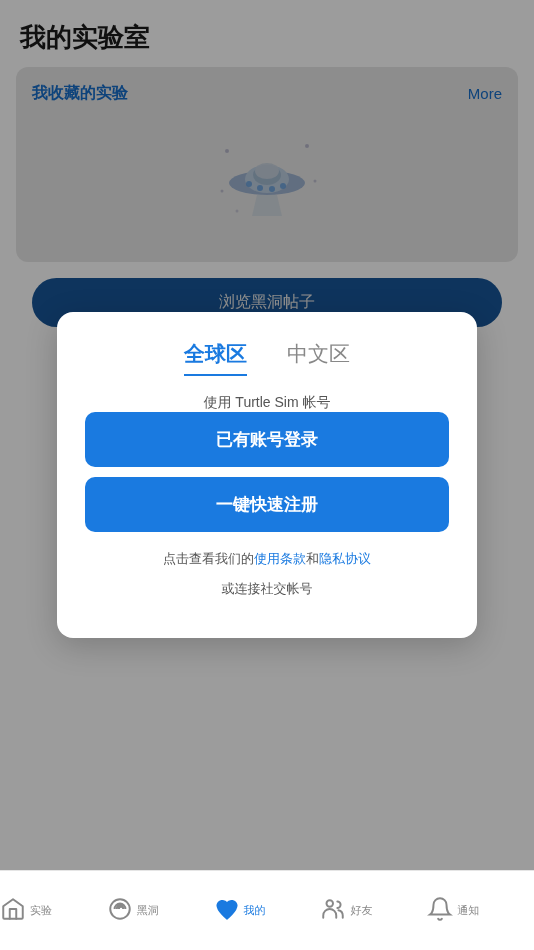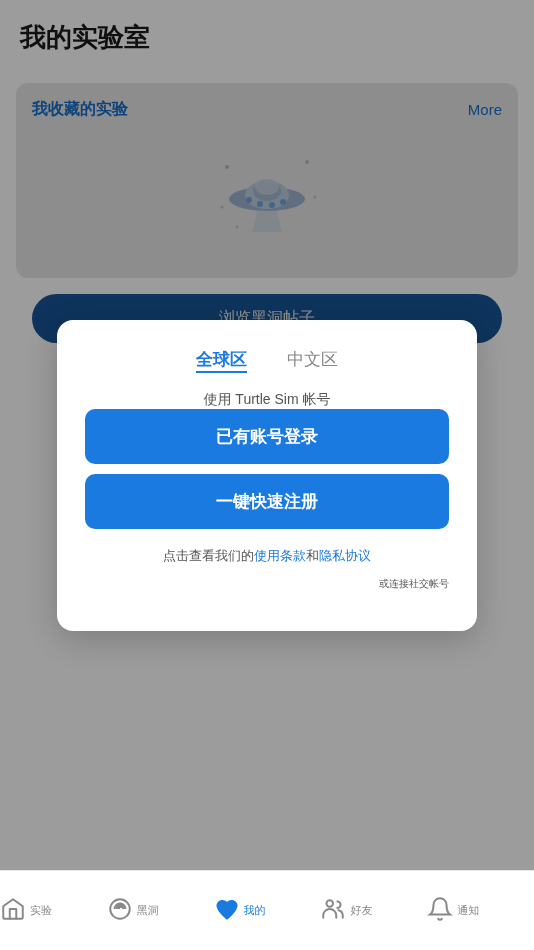--- a/index.html
+++ b/index.html
@@ -8,21 +8,21 @@
       height: 950px;
       font-family: -apple-system, "PingFang SC", "Microsoft YaHei", sans-serif;
       background: #f0f0f0;
       position: relative;
       overflow: hidden;
     }
 
     
     .top-bar {
       background: #f0f0f0;
-      padding: 20px 20px 28px 20px;
+      padding: 20px 20px 12px 20px;
     }
     .page-title {
       font-size: 26px;
       font-weight: 700;
       color: #1a1a1a;
     }
 
     
     .bg-content {
       filter: brightness(0.85);
@@ -101,21 +101,22 @@
 
     
     .tab-row {
       display: flex;
       justify-content: center;
       gap: 40px;
       margin-bottom: 18px;
     }
 
     .tab-item {
-      font-size: 17px;
+      font-size: 21px;
+      padding-bottom: 6px;
       cursor: pointer;
     }
 
     .tab-item.active {
       color: #1a7ae0;
       border-bottom: 2px solid #1a7ae0;
       font-weight: 600;
     }
 
     .tab-item.inactive {
@@ -168,23 +169,23 @@
       color: #555;
       margin-bottom: 12px;
     }
 
     .terms-link {
       color: #1a7ae0;
     }
 
     
     .social-divider {
-      text-align: right;
+      text-align: center;
       color: #555;
-      font-size: 10px;
+      font-size: 13px;
       margin-bottom: 8px;
     }
 
     .no-social {
       text-align: center;
       color: #555;
       font-size: 14px;
     }
 
     

